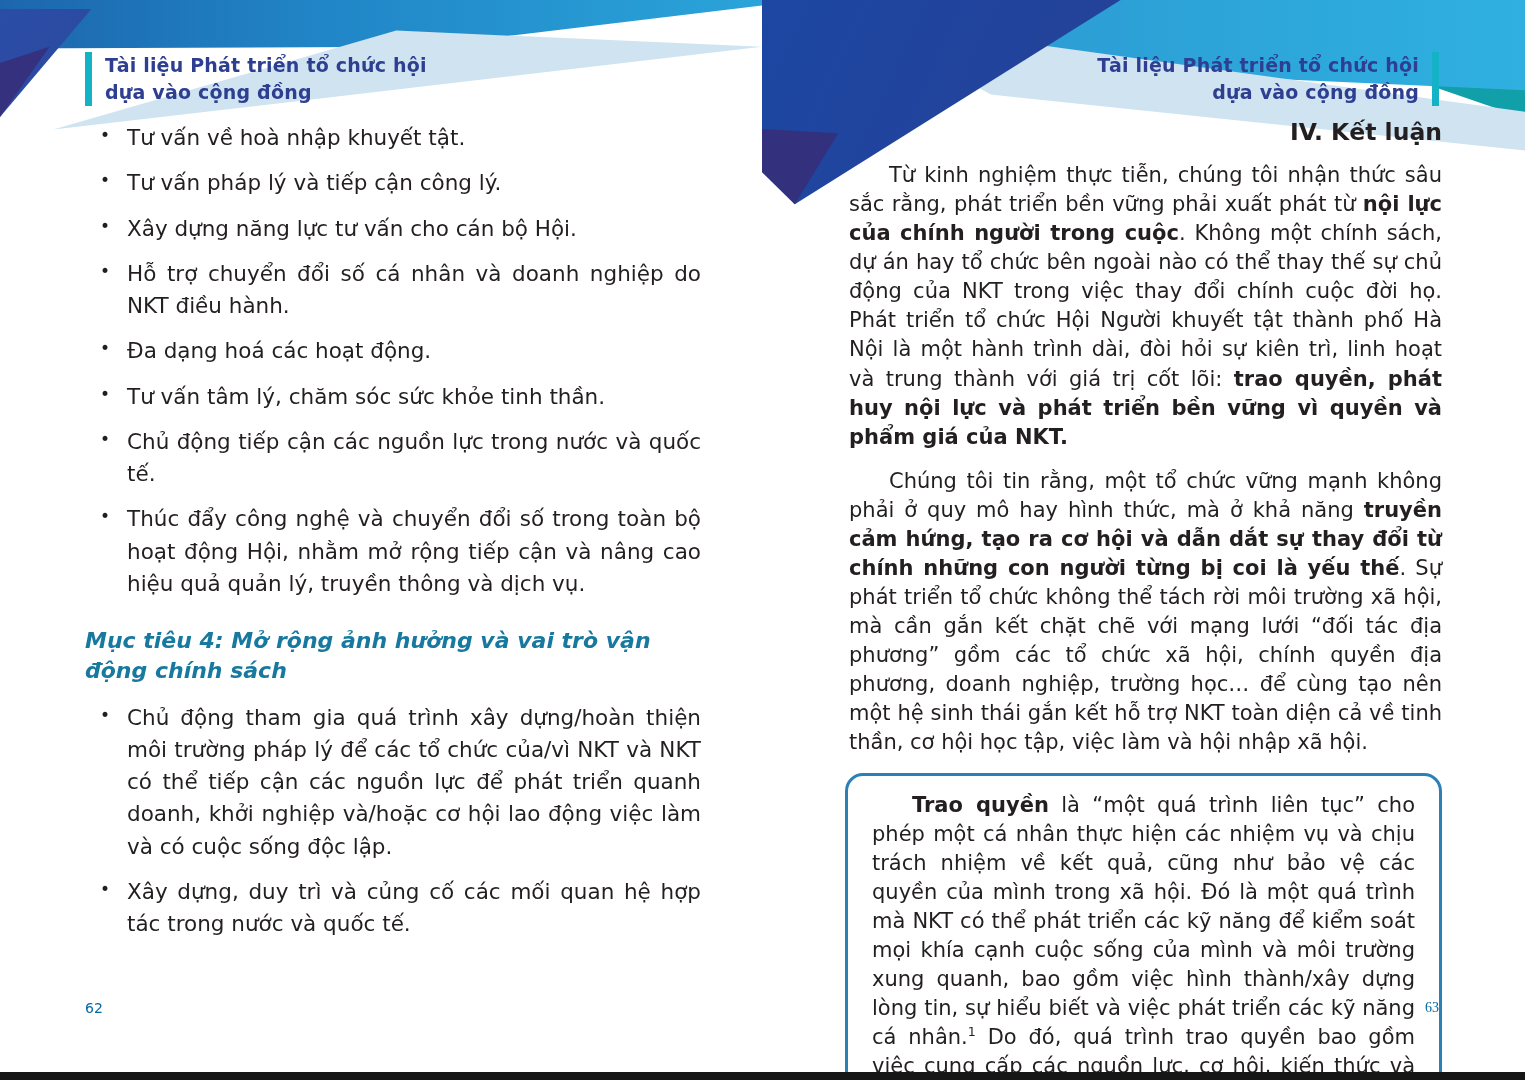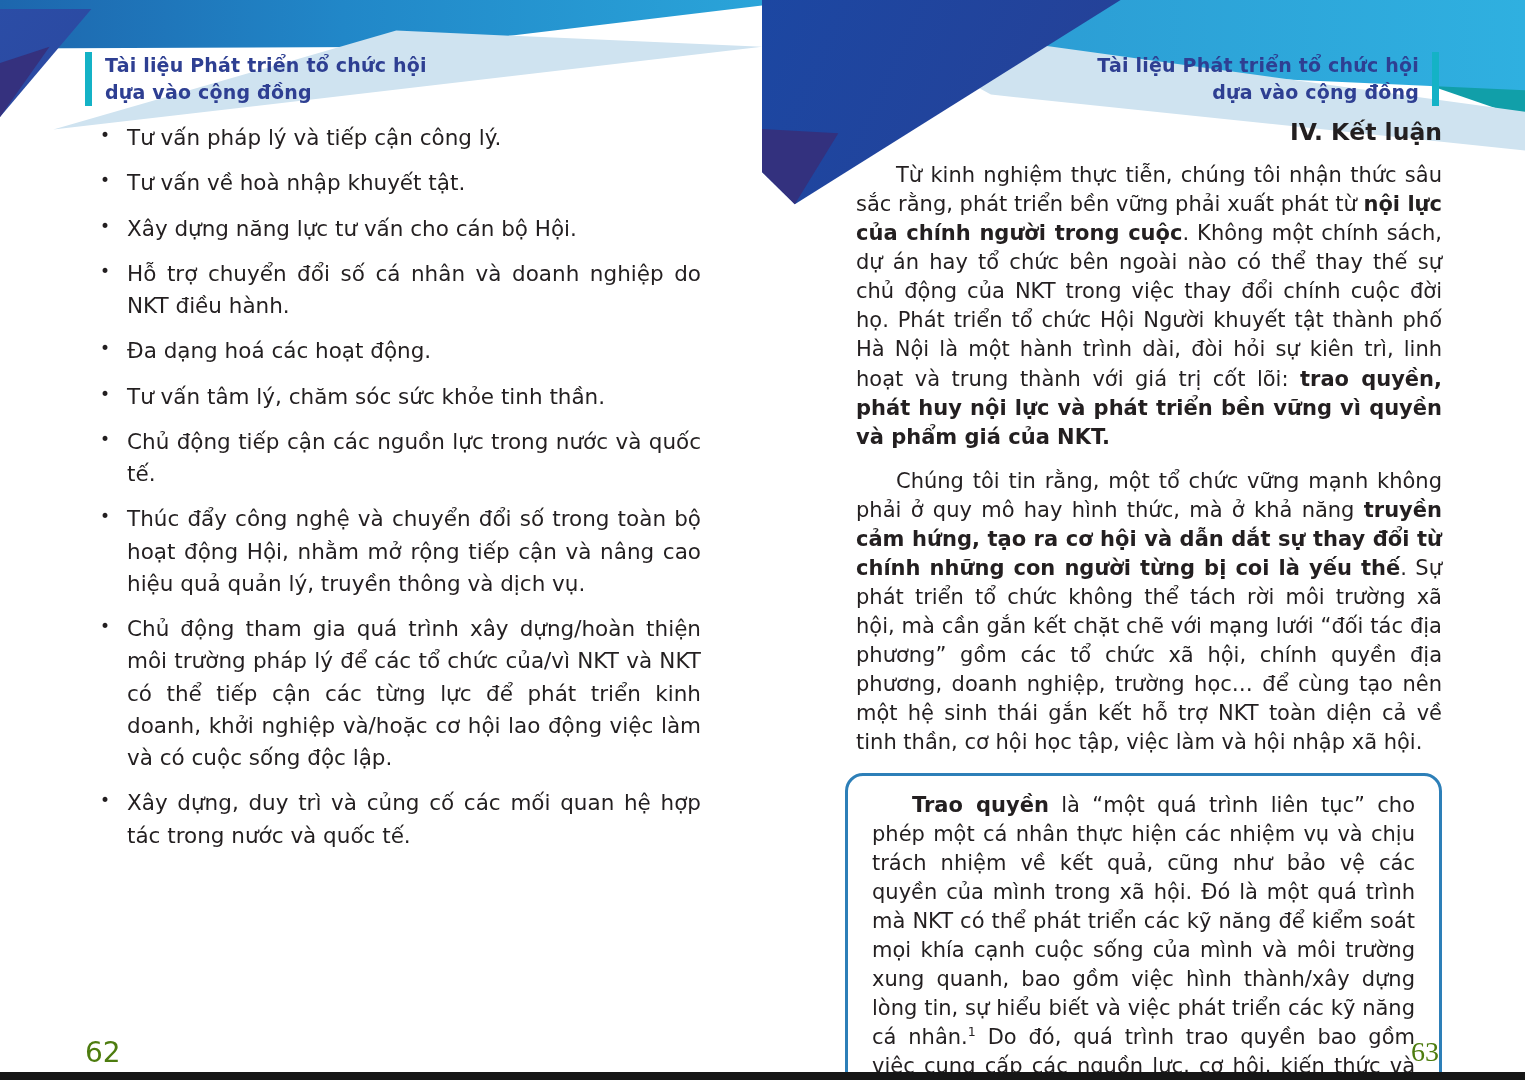--- a/index.html
+++ b/index.html
@@ -60,32 +60,32 @@
     content:"•";position:absolute;left:15px;top:1px;font-size:17px;color:#231f20;
   }
   .goal-heading{
     margin:26px 0 15px 0;font-size:22px;font-weight:bold;font-style:italic;
     color:#17799f;line-height:1.38;
   }
   .conclusion-heading{
     margin:4px 0 15px 0;font-size:23.5px;font-weight:bold;color:#231f20;text-align:right;
   }
   .para{
-    margin:0 0 15px 11px;font-size:21px;line-height:1.385;
+    margin:0 0 15px 4px;font-size:21px;line-height:1.385;
     text-align:justify;text-indent:40px;
   }
   .para .b{font-weight:bold;}
   .para sup{font-size:.6em;line-height:0;}
   .callout{
     margin-top:8px;border:3px solid #2d7fb8;border-radius:18px;
     padding:15px 24px 19px 24px;
   }
   .callout .para{margin:0;}
 
-  .page-num{position:absolute;top:1036px;font-size:28px;color:#4d7c0f;}
+  .page-num{position:absolute;top:1000px;font-size:14px;color:#0369a1;}
   .pn-left{left:85px;}
   .pn-right{right:86px;text-align:right;font-family:Liberation Serif, serif;}
 
   .bottom-bar{position:absolute;left:0;bottom:0;width:100%;height:8px;background:#161616;}
 </style>
 </head>
 <body>
 
 <div class="page page-left">
   <div class="header header-left">
@@ -98,31 +98,32 @@
   <div class="title-block tb-left">
     <div class="accent-bar"></div>
     <div class="title-text">
       <div>Tài liệu Phát triển tổ chức hội</div>
       <div>dựa vào cộng đồng</div>
     </div>
   </div>
 
   <div class="content-l">
     <ul class="bullets">
+        <li>Tư vấn về hoà nhập khuyết tật.</li>
         <li>Tư vấn pháp lý và tiếp cận công lý.</li>
-        <li>Tư vấn về hoà nhập khuyết tật.</li>
         <li>Xây dựng năng lực tư vấn cho cán bộ Hội.</li>
         <li>Hỗ trợ chuyển đổi số cá nhân và doanh nghiệp do NKT điều hành.</li>
         <li>Đa dạng hoá các hoạt động.</li>
         <li>Tư vấn tâm lý, chăm sóc sức khỏe tinh thần.</li>
         <li>Chủ động tiếp cận các nguồn lực trong nước và quốc tế.</li>
         <li>Thúc đẩy công nghệ và chuyển đổi số trong toàn bộ hoạt động Hội, nhằm mở rộng tiếp cận và nâng cao hiệu quả quản lý, truyền thông và dịch vụ.</li>
       </ul>
+    <h3 class="goal-heading">Mục tiêu 4: Mở rộng ảnh hưởng và vai trò vận động chính sách</h3>
     <ul class="bullets">
-        <li>Chủ động tham gia quá trình xây dựng/hoàn thiện môi trường pháp lý để các tổ chức của/vì NKT và NKT có thể tiếp cận các từng lực để phát triển kinh doanh, khởi nghiệp và/hoặc cơ hội lao động việc làm và có cuộc sống độc lập.</li>
+        <li>Chủ động tham gia quá trình xây dựng/hoàn thiện môi trường pháp lý để các tổ chức của/vì NKT và NKT có thể tiếp cận các nguồn lực để phát triển quanh doanh, khởi nghiệp và/hoặc cơ hội lao động việc làm và có cuộc sống độc lập.</li>
         <li>Xây dựng, duy trì và củng cố các mối quan hệ hợp tác trong nước và quốc tế.</li>
       </ul>
   </div>
 
   <div class="page-num pn-left">62</div>
 </div>
 
 <div class="page page-right">
   <div class="header header-right">
     <div class="shape rh-teal"></div>

